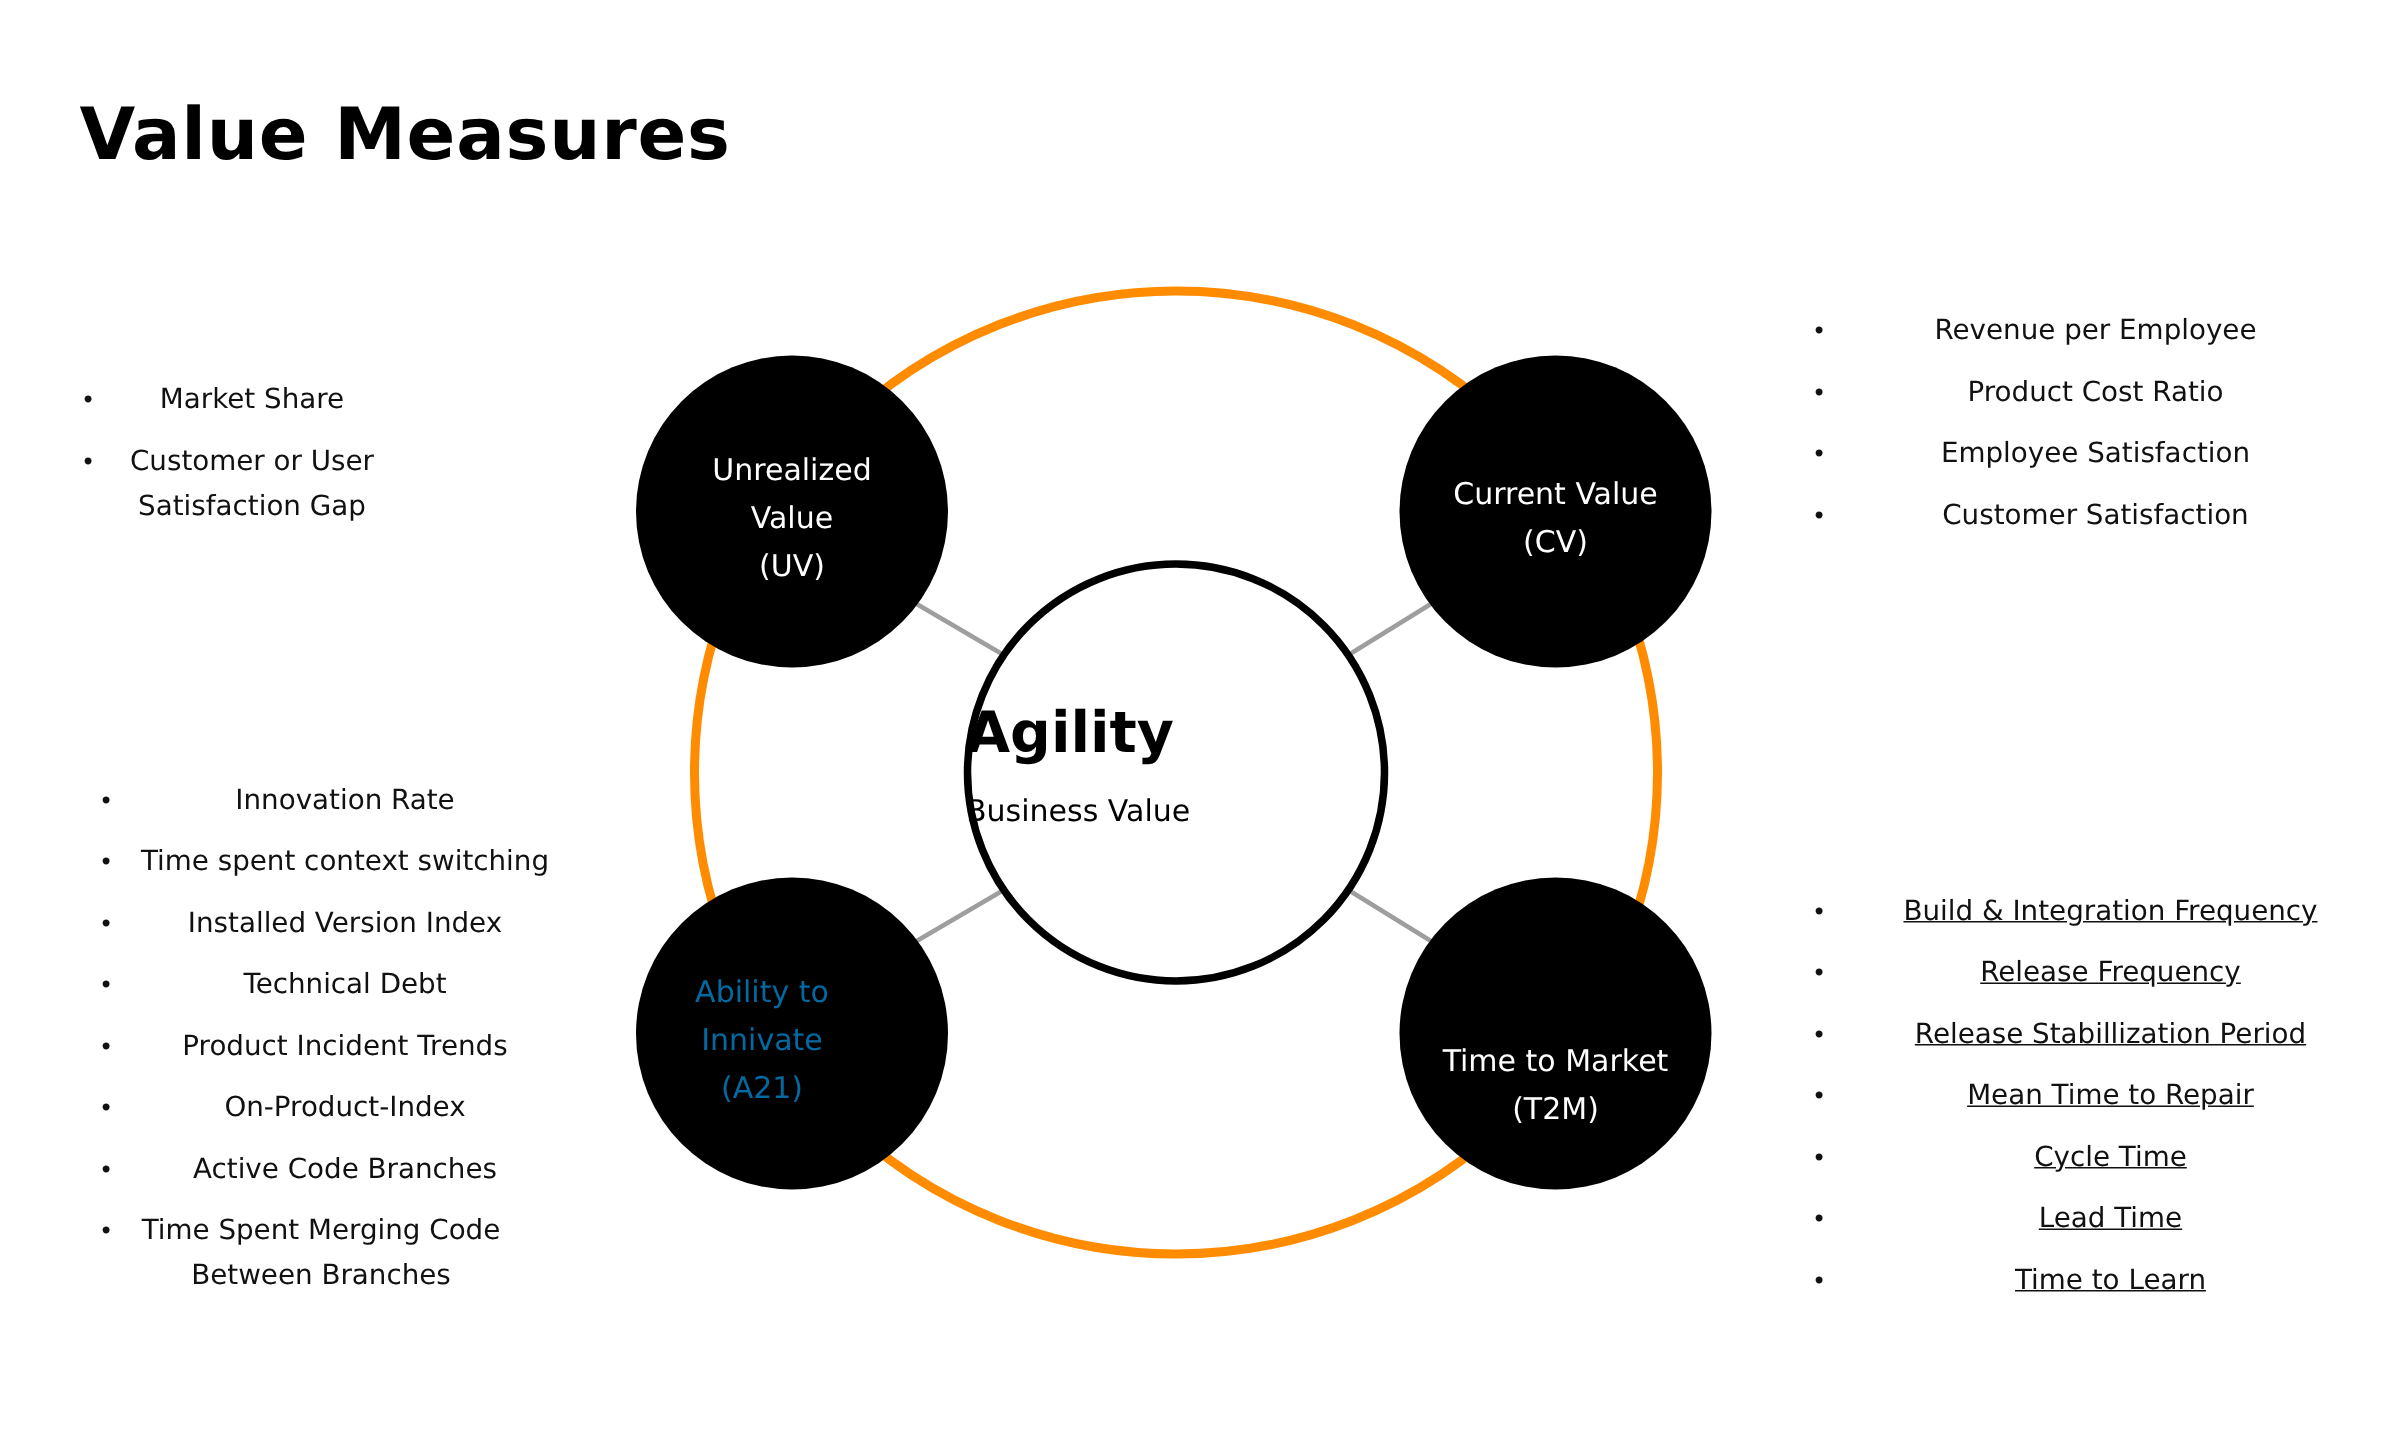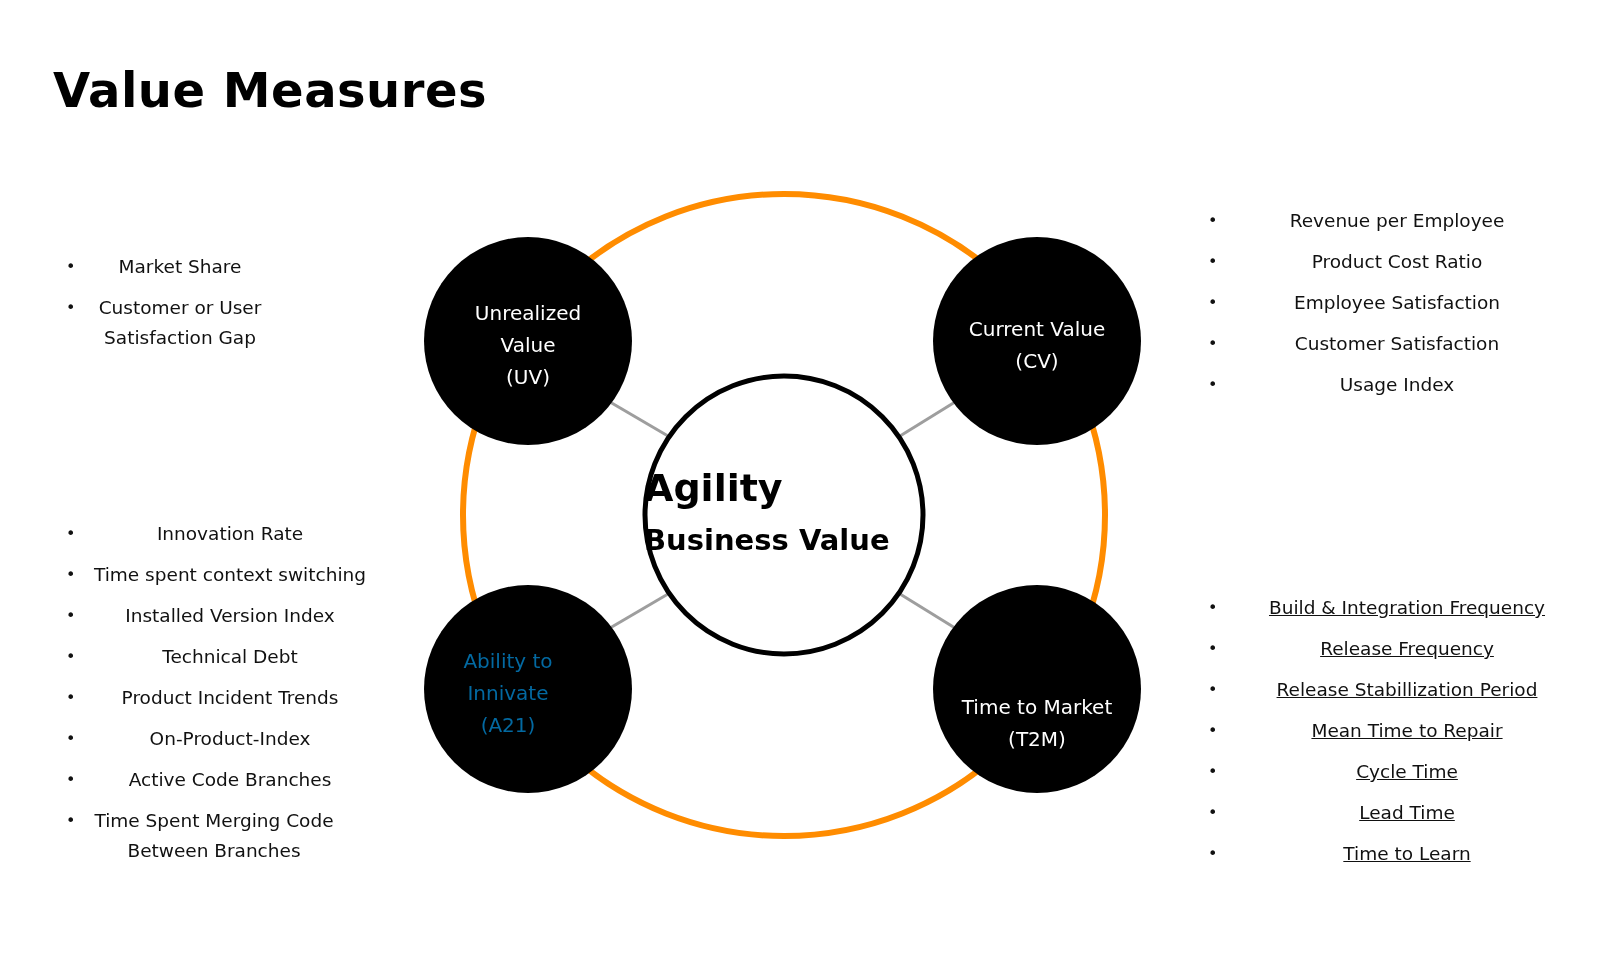--- a/index.html
+++ b/index.html
@@ -6,21 +6,21 @@
     body { width: 1600px; height: 960px; position: relative; overflow: hidden;
            font-family: "DejaVu Sans", "Liberation Sans", sans-serif; color: #111111; }
     .title { position: absolute; left: 53px; top: 62px; margin: 0;
              font-size: 48px; font-weight: bold; letter-spacing: 0.5px; color: #000; }
     svg.diagram { position: absolute; left: 0; top: 0; }
     .node-label { position: absolute; text-align: center; color: #fff;
                   font-size: 20px; line-height: 32px; font-weight: normal; }
     .node-label span { display: block; }
     .center-label { position: absolute; text-align: left; color: #000; }
     .center-title { font-size: 38px; font-weight: bold; line-height: 44px; display: block; }
-    .center-sub { font-size: 29px; line-height: 32px; display: block; margin-top: 14px; font-weight: bold; }
+    .center-sub { font-size: 20px; line-height: 32px; display: block; margin-top: 14px; }
     ul.measures { position: absolute; margin: 0; padding: 0; list-style: none;
                   font-size: 18.5px; color: #111; text-align: center; }
     ul.measures li { position: relative; padding-left: 18px; line-height: 29.5px; margin-bottom: 11.5px; }
     ul.measures li::before { content: "•"; position: absolute; left: 0; top: 0; font-size: 16px; }
     ul.measures li.wrap { margin-bottom: 9px; }
   </style>
 </head>
 <body>
 
 <h1 class="title">Value Measures</h1>
@@ -55,31 +55,30 @@
 <div class="node-label" style="left: 408px; top: 645px; width: 200px; color: #0369a1;">
   <span>Ability to</span>
   <span>Innivate</span>
   <span>(A21)</span>
 </div>
 <div class="node-label" style="left: 937px; top: 691px; width: 200px; color: rgb(255, 255, 255);">
   <span>Time to Market</span>
   <span>(T2M)</span>
 </div>
 
-<ul class="measures" style="left:66px; top:252px; width:210px;">
+<ul class="measures" style="left:54px; top:252px; width:210px;">
   <li>Market Share</li>
   <li class="wrap">Customer or User Satisfaction Gap</li>
 </ul>
 
 <ul class="measures" style="left:1208px; top:206px; width:360px;">
   <li>Revenue per Employee</li>
   <li>Product Cost Ratio</li>
   <li>Employee Satisfaction</li>
   <li>Customer Satisfaction</li>
-  <li>Usage Index</li>
 </ul>
 
 <ul class="measures" style="left:66px; top:519px; width:310px;">
   <li>Innovation Rate</li>
   <li>Time spent context switching</li>
   <li>Installed Version Index</li>
   <li>Technical Debt</li>
   <li>Product Incident Trends</li>
   <li>On-Product-Index</li>
   <li>Active Code Branches</li>

